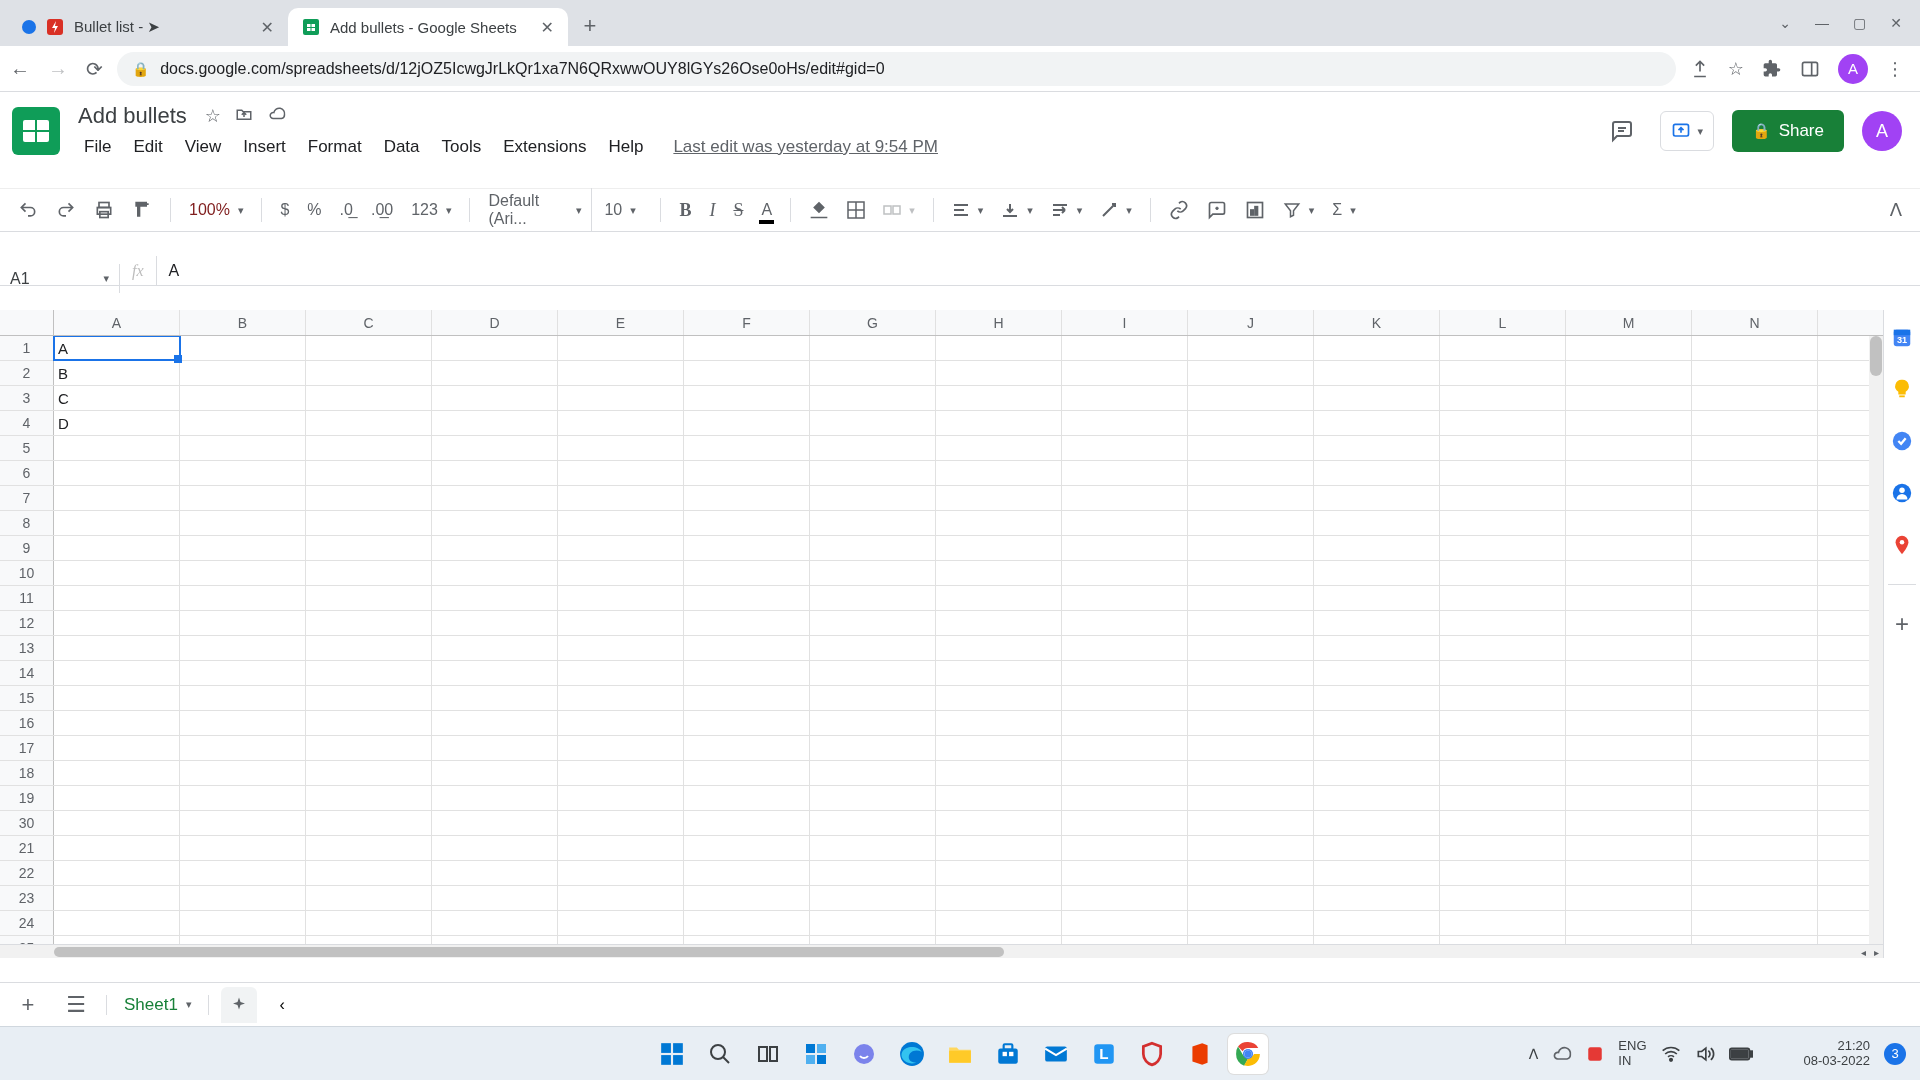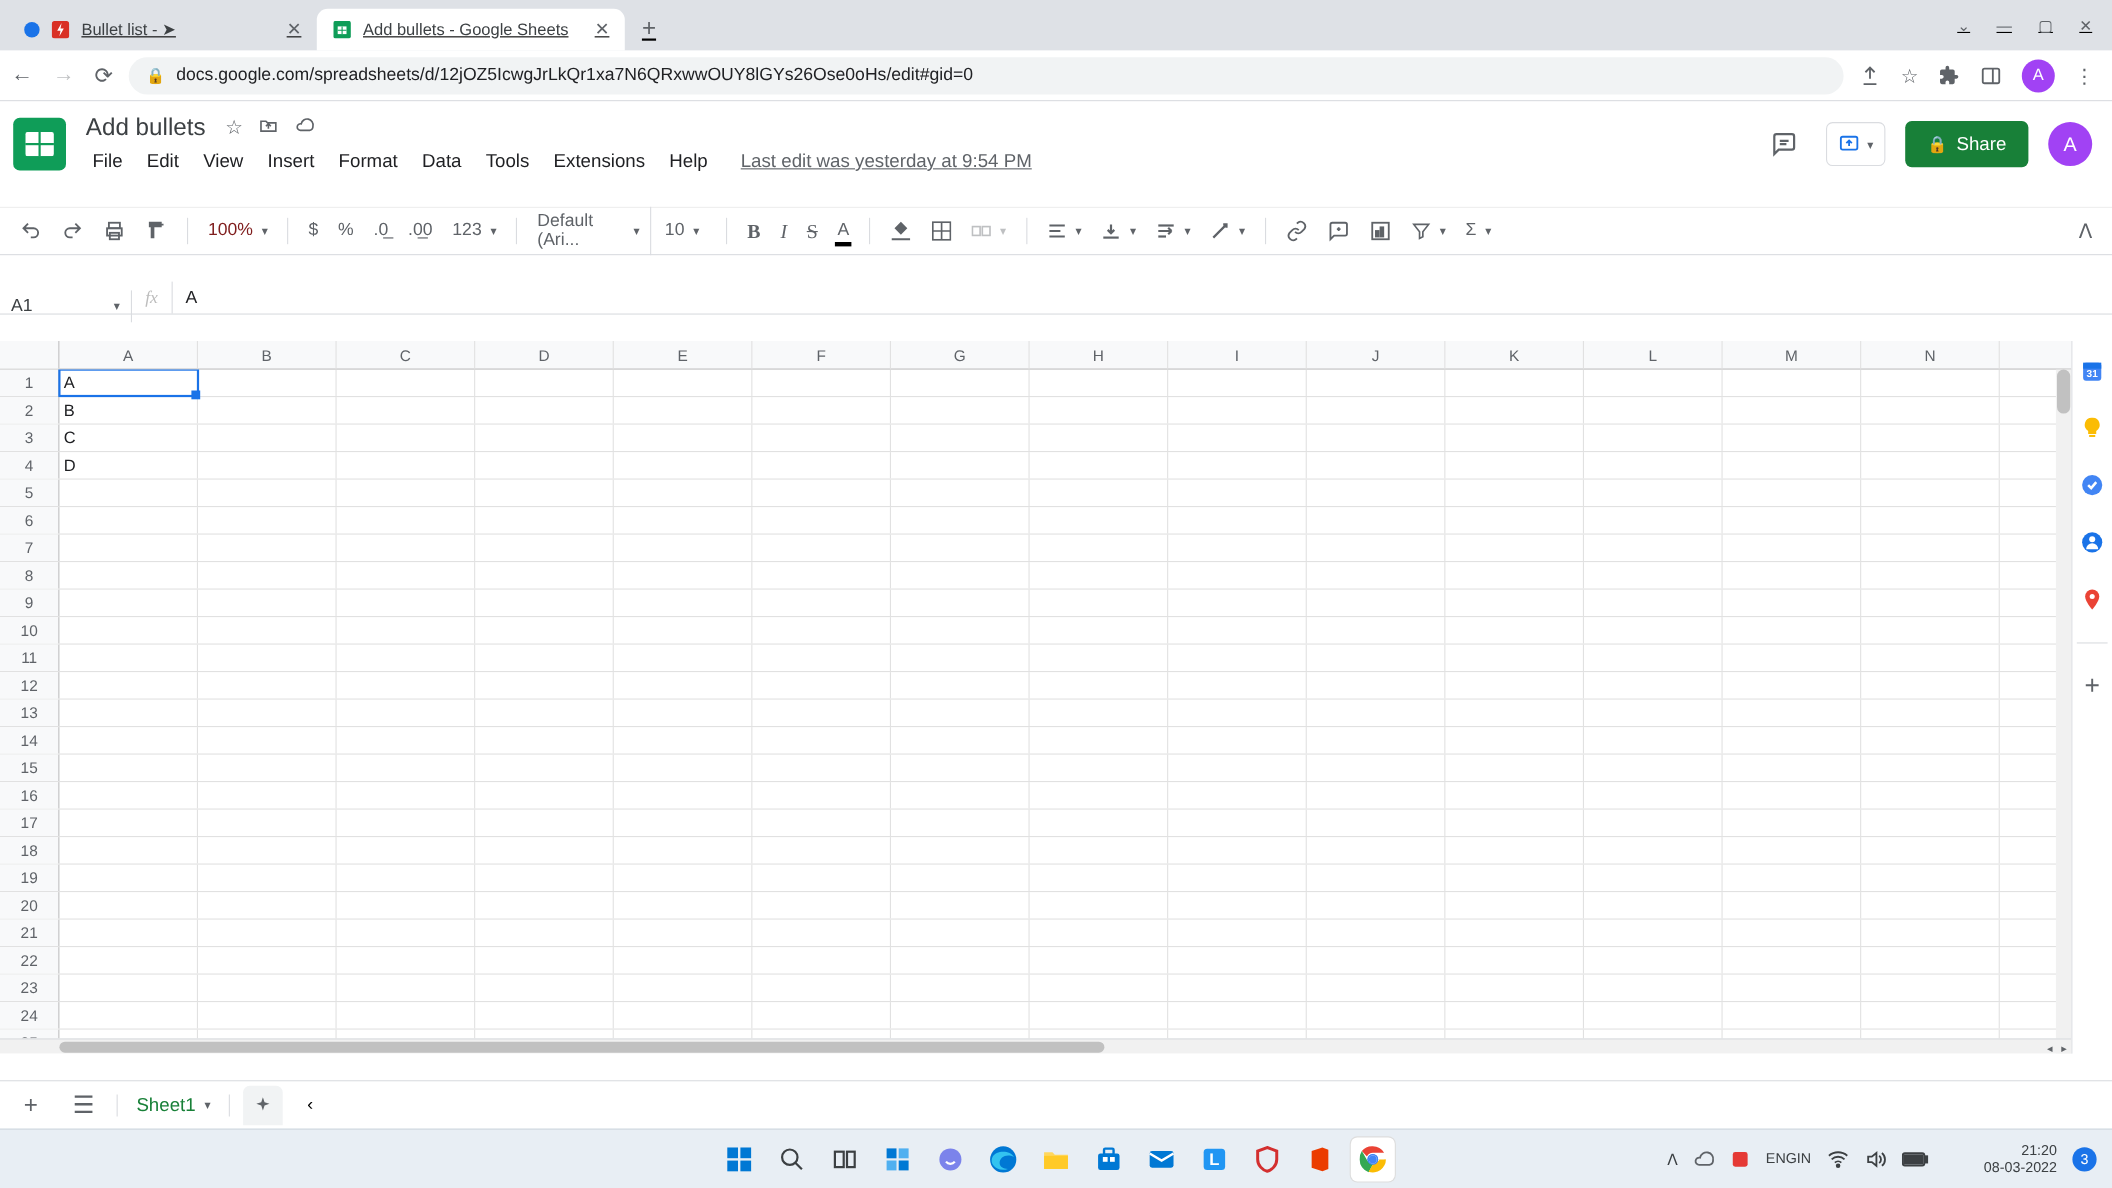--- a/index.html
+++ b/index.html
@@ -1,19 +1,19 @@
 <!DOCTYPE html>
 <html><head>
 <meta charset="utf-8">
 <style>
 * { margin: 0; padding: 0; box-sizing: border-box; font-family: Arial, sans-serif; }
 body { width: 1920px; height: 1080px; overflow: hidden; background: #fff; position: relative; }
 
 
-.browser-top { background: #dee1e6; height: 46px; display: flex; align-items: center; padding: 0 8px; text-decoration: underline; }
+.browser-top { background: #dee1e6; height: 46px; display: flex; align-items: center; padding: 0 8px; }
 .tab { height: 38px; background: #fff; border-radius: 10px 10px 0 0; display: flex; align-items: center; padding: 0 14px; margin-right: 0; min-width: 280px; font-size: 15px; color: #3c4043; gap: 10px; position: relative; margin-top: 8px; }
 .tab.inactive { background: transparent; }
 .tab .favicon { width: 18px; height: 18px; display: inline-flex; align-items: center; justify-content: center; }
 .tab .close { margin-left: auto; font-size: 16px; color: #5f6368; cursor: pointer; }
 .tab .loading-dot { width: 14px; height: 14px; border-radius: 50%; background: #1a73e8; }
 .newtab { width: 32px; height: 32px; display: flex; align-items: center; justify-content: center; font-size: 22px; color: #5f6368; margin-left: 6px; margin-top: 6px; }
 .win-controls { margin-left: auto; display: flex; gap: 24px; padding-right: 10px; color: #5f6368; }
 .win-controls span { font-size: 14px; cursor: pointer; }
 
 .addr-bar { height: 46px; background: #fff; border-bottom: 1px solid #dadce0; display: flex; align-items: center; padding: 0 10px; gap: 14px; }
@@ -102,21 +102,21 @@
 .sheet-tab::after { content: ""; position: absolute; right: 0; top: 6px; bottom: 6px; width: 1px; background: #dadce0; }
 .sheet-tab .dd-tri { font-size: 11px; color: #5f6368; }
 .explore-btn { margin-left: auto; width: 36px; height: 36px; background: #f1f3f4; border-radius: 6px 6px 0 0; display: flex; align-items: center; justify-content: center; color: #5f6368; font-size: 18px; }
 .sheet-right-area { display: flex; align-items: center; gap: 10px; }
 
 
 .taskbar { height: 54px; background: #e8eef4; border-top: 1px solid #d0d7de; display: flex; align-items: center; position: absolute; bottom: 0; left: 0; right: 0; }
 .tb-center { position: absolute; left: 50%; transform: translateX(-50%); display: flex; gap: 8px; align-items: center; }
 .tb-ico { width: 40px; height: 40px; display: flex; align-items: center; justify-content: center; font-size: 24px; border-radius: 6px; cursor: pointer; }
 .tb-right { margin-left: auto; display: flex; align-items: center; gap: 14px; padding-right: 14px; color: #3c4043; font-size: 14px; }
-.tb-right .lang { display: flex; line-height: 1.1; font-size: 13px; }
+.tb-right .lang { display: flex; flex-direction: column; line-height: 1.1; font-size: 13px; }
 .tb-right .datetime { display: flex; flex-direction: column; align-items: flex-end; line-height: 1.1; font-size: 13px; margin-left: 37px; }
 .tb-right .notif { width: 22px; height: 22px; border-radius: 50%; background: #1a73e8; color: #fff; display: flex; align-items: center; justify-content: center; font-size: 13px; }
 
 svg { display: block; }
 </style>
 </head>
 <body>
 
 <div class="browser-top">
   <div class="tab inactive">
@@ -704,21 +704,21 @@
             <div class="cell"></div>
             <div class="cell"></div>
             <div class="cell"></div>
             <div class="cell"></div>
             <div class="cell"></div>
             <div class="cell"></div>
             <div class="cell"></div>
             <div class="cell"></div>
           </div>
           <div class="row">
-            <div class="row-h">20</div>
+            <div class="row-h">30</div>
             <div class="cell"></div>
             <div class="cell"></div>
             <div class="cell"></div>
             <div class="cell"></div>
             <div class="cell"></div>
             <div class="cell"></div>
             <div class="cell"></div>
             <div class="cell"></div>
             <div class="cell"></div>
             <div class="cell"></div>

